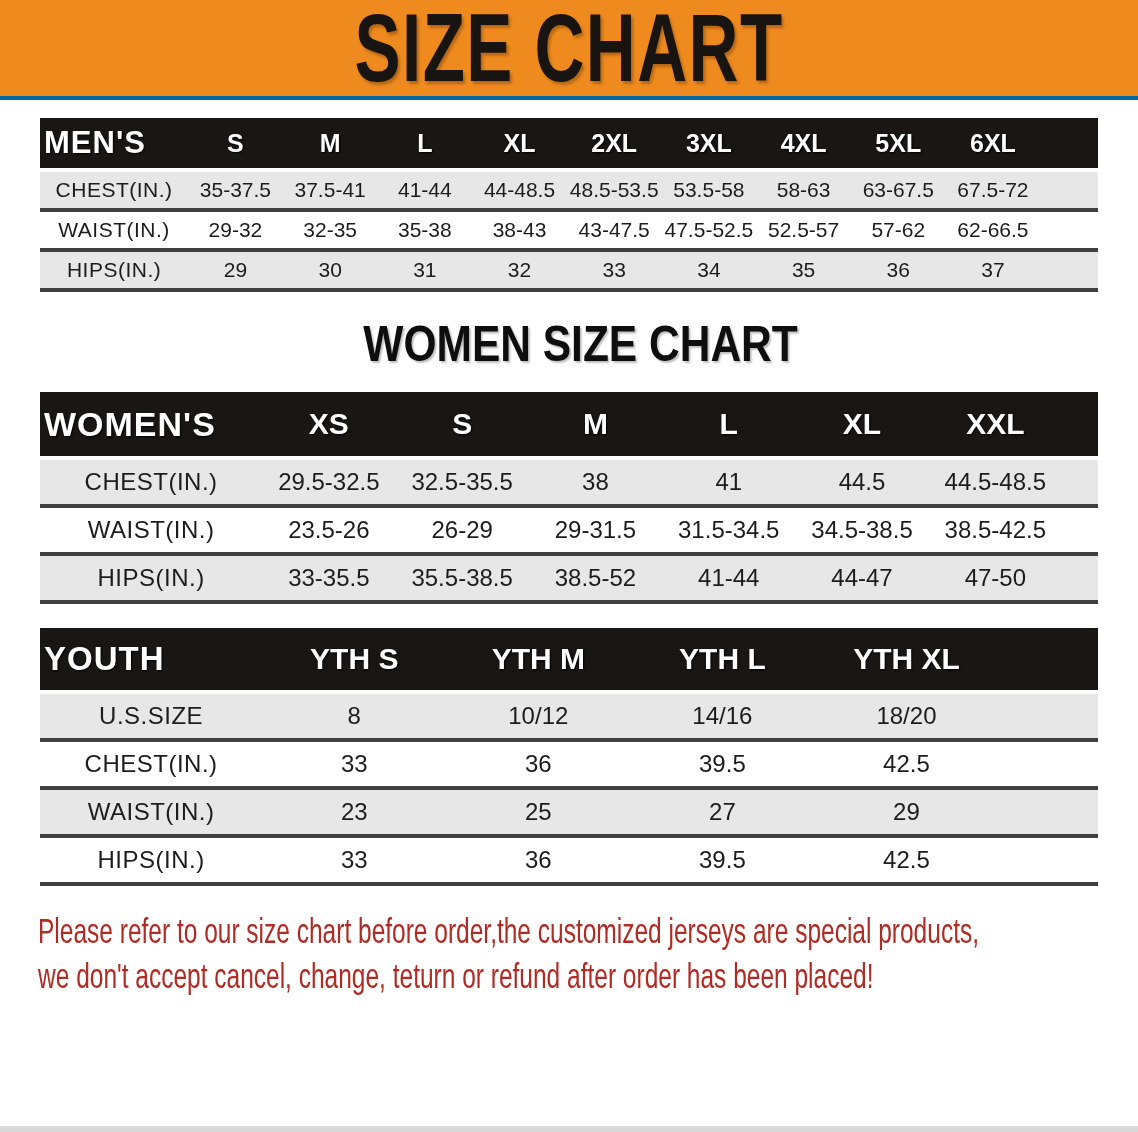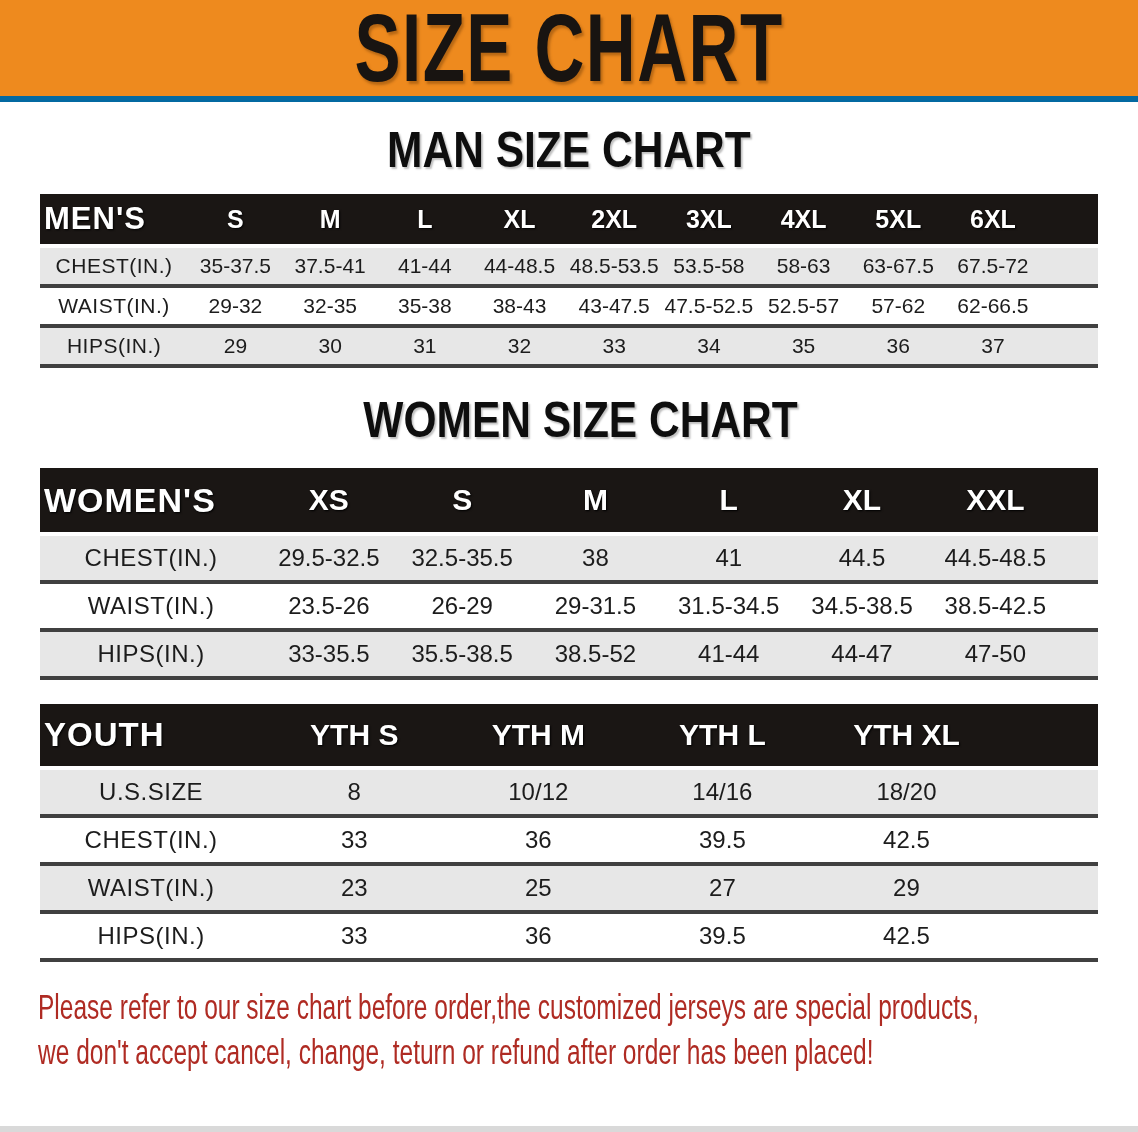--- a/index.html
+++ b/index.html
@@ -9,21 +9,21 @@
     margin:0 auto;
     background:#ffffff;
     overflow:hidden;
     font-family:"Liberation Sans", sans-serif;
   }
 
   
   .banner{
     height:96px;
     background:#EE8A1E;
-    border-bottom:6px solid #0369a1;
+    border-bottom:4px solid #0369a1;
     text-align:center;
     line-height:96px;
     overflow:visible;
   }
   .banner-text{
     display:inline-block;
     font-size:96px;
     font-weight:bold;
     color:#181411;
     letter-spacing:2px;
@@ -133,23 +133,20 @@
 </head>
 <body>
 
 <div class="page">
 
   <header class="banner">
     <span class="banner-text">SIZE CHART</span>
   </header>
 
   <section>
-    <h2 class="section-heading heading-men">
-      <span class="cond">MAN SIZE CHART</span>
-    </h2>
     <table class="size-table tbl-men">
         <colgroup>
           <col class="col-label">
           <col class="col-size">
           <col class="col-size">
           <col class="col-size">
           <col class="col-size">
           <col class="col-size">
           <col class="col-size">
           <col class="col-size">

